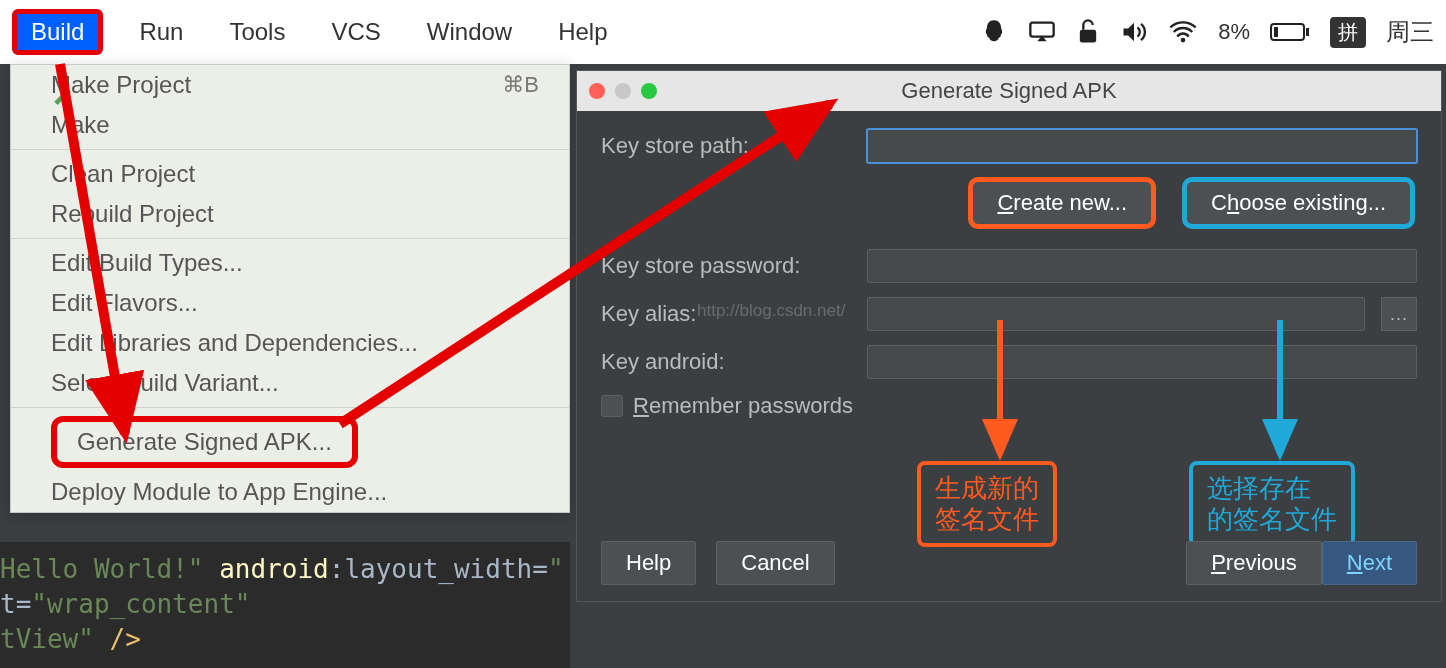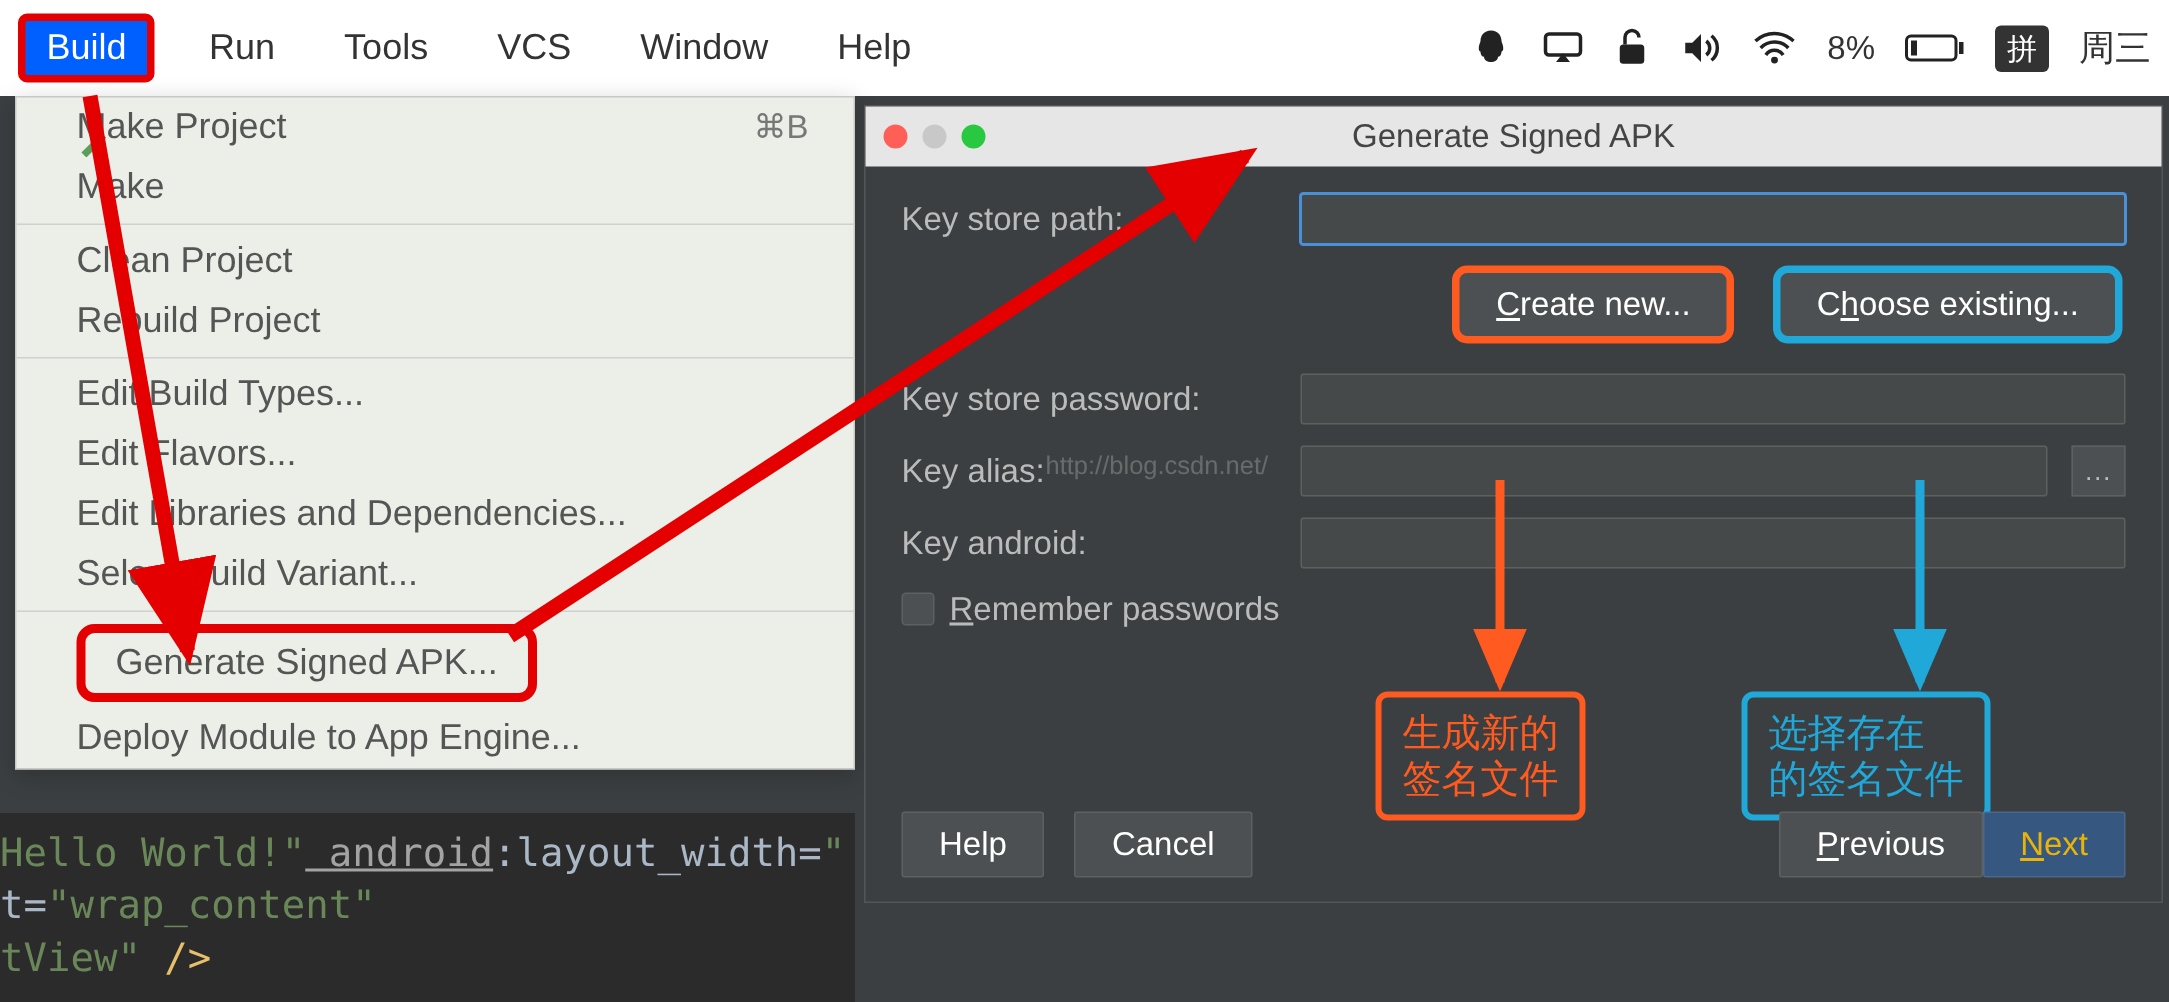--- a/index.html
+++ b/index.html
@@ -19,21 +19,21 @@
     .dropdown { position: absolute; top: 64px; left: 10px; width: 560px; background: #ecefe8; border: 1px solid #c8c8c8; box-shadow: 0 4px 16px rgba(0,0,0,0.2); font-size: 24px; color: #555; }
     .dropdown .dd-item { padding: 6px 30px 6px 40px; display: flex; justify-content: space-between; align-items: center; }
     .dropdown .shortcut { font-size: 22px; color: #777; }
     .dropdown .dd-sep { height: 1px; background: #d0d0d0; margin: 4px 0; }
     .dd-icon-hammer { position: absolute; left: 40px; top: 18px; }
     .dd-highlight { border: 6px solid #e40000; border-radius: 12px; display: inline-block; padding: 6px 20px; margin-left: 40px; }
     
     
     .code-area { position: absolute; top: 542px; left: 0; width: 570px; height: 126px; background: #2b2b2b; font-family: "Menlo","Consolas",monospace; font-size: 26px; padding: 10px 0; line-height: 1.35; color: #a9b7c6; white-space: pre; }
     .code-area .str { color: #6a8759; }
-    .code-area .attr-ns { color: #a3a3a3; text-decoration: underline; }
+    .code-area .attr-ns { color: #fef9c3; }
     .code-area .tag-end { color: #e8bf6a; }
     
     
     .dialog { position: absolute; top: 70px; left: 576px; width: 866px; height: 532px; background: #3c3f41; border: 1px solid #555; }
     .dialog-titlebar { height: 40px; background: #e6e6e6; display: flex; align-items: center; padding: 0 12px; position: relative; }
     .window-controls { display: flex; gap: 10px; }
     .wc-btn { width: 16px; height: 16px; border-radius: 50%; }
     .wc-close { background: #ff5f57; }
     .wc-min { background: #c8c8c8; }
     .wc-max { background: #28c940; }
@@ -50,21 +50,21 @@
     .dlg-btn { background: #4c5052; border: 1px solid #5e6060; padding: 8px 24px; color: #ffffff; font-size: 22px; border-radius: 2px; }
     .btn-create { border: 5px solid #ff5a1f; border-radius: 10px; }
     .btn-choose { border: 5px solid #1fa8d8; border-radius: 10px; }
     
     .chk-row { display: flex; align-items: center; gap: 10px; margin-top: 10px; }
     .chk-box { width: 22px; height: 22px; background: #4c5052; border: 1px solid #5e6060; border-radius: 3px; }
     
     .dialog-footer { position: absolute; bottom: 16px; left: 24px; right: 24px; display: flex; justify-content: space-between; }
     .footer-left { display: flex; gap: 20px; }
     .footer-right { display: flex; }
-    .btn-next { background: #365880; border: 1px solid #4a688a; color: #eab308; }
+    .btn-next { background: #365880; border: 1px solid #4a688a; color: #7dd3fc; }
     
     
     .anno-box { position: absolute; border: 4px solid; border-radius: 8px; padding: 8px 14px; font-size: 26px; line-height: 1.2; }
     .anno-orange { border-color: #ff5a1f; color: #ff5a1f; }
     .anno-cyan { border-color: #1fa8d8; color: #1fa8d8; }
     
     .watermark { position: absolute; font-size: 17px; color: #888; opacity: 0.6; }
     
     svg.arrow { position: absolute; pointer-events: none; }
   </style>
@@ -202,21 +202,21 @@
     </div>
     <div class="chk-row">
       <div class="chk-box"></div>
       <div><span style="text-decoration:underline">R</span>emember passwords</div>
     </div>
 
     <div class="anno-box anno-orange" style="top:390px; left:340px;">
       <div>生成新的</div>
         <div>签名文件</div>
     </div>
-    <div class="anno-box anno-cyan" style="top:390px; left:584px;">
+    <div class="anno-box anno-cyan" style="top:390px; left:612px;">
       <div>选择存在</div>
         <div>的签名文件</div>
     </div>
 
     <span class="watermark" style="top:230px; left:120px;">http://blog.csdn.net/</span>
   </div>
   <div class="dialog-footer">
     <div class="footer-left">
       <div class="dlg-btn">Help</div>
       <div class="dlg-btn">Cancel</div>

